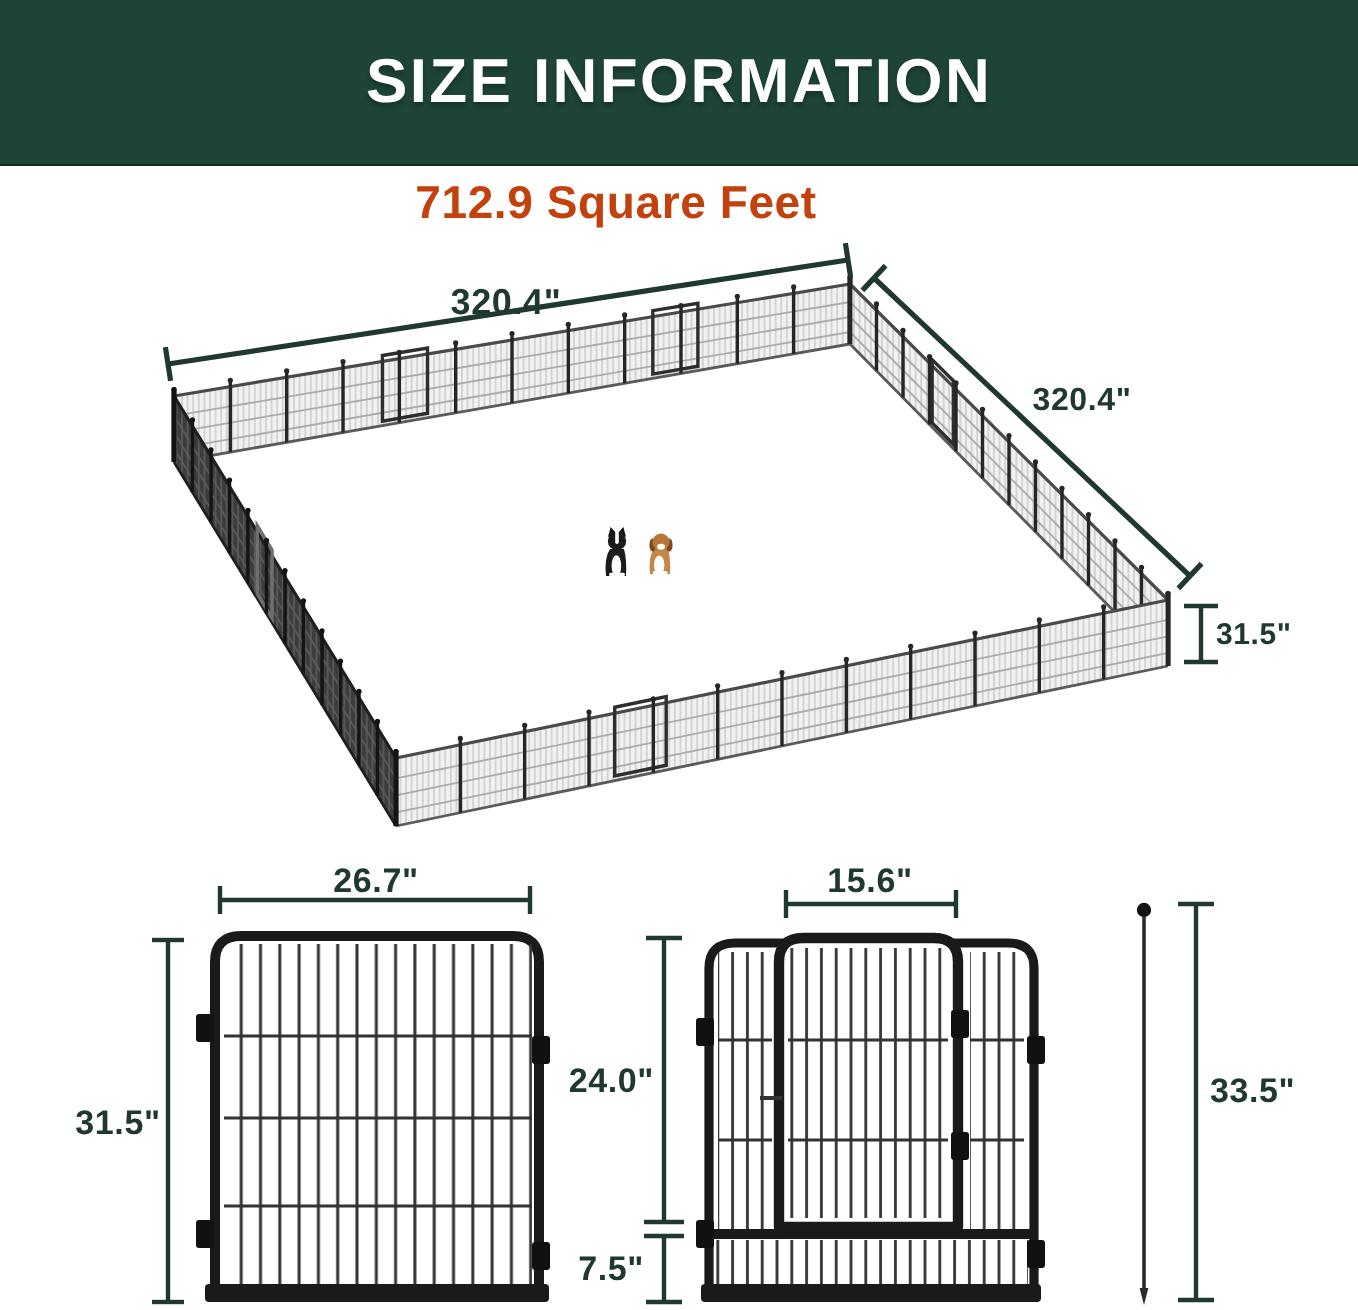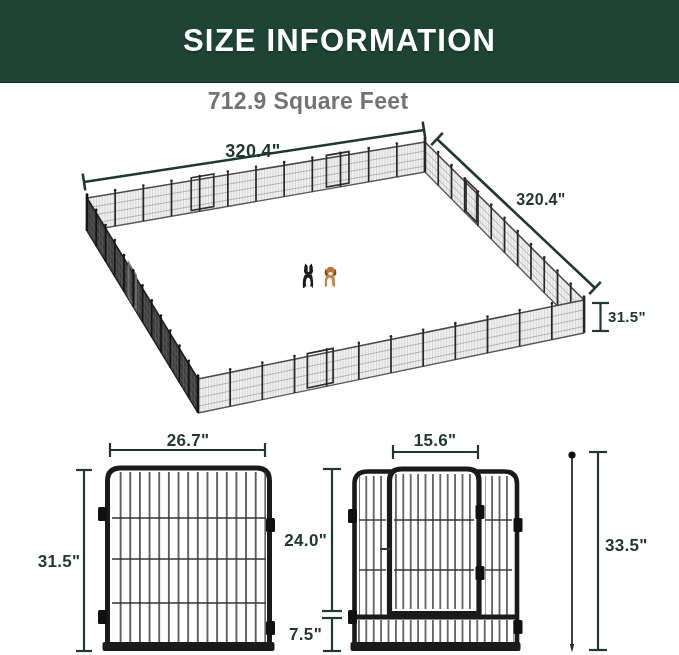--- a/index.html
+++ b/index.html
@@ -3,21 +3,21 @@
 <meta charset="utf-8">
 <style>
   html,body{margin:0;padding:0;background:#fff;}
   .page{position:relative;width:679px;height:655px;overflow:hidden;background:#ffffff;
         font-family:"Liberation Sans",sans-serif;}
   .banner{position:absolute;top:0;left:0;width:679px;height:82px;background:#1d4434;
           display:flex;align-items:center;justify-content:center;border-bottom:1px solid #12301f;}
   .banner h1{margin:0;color:#ffffff;font-size:31px;font-weight:800;letter-spacing:1.2px;
              text-shadow:0 2px 2px rgba(0,0,0,0.22);}
   .subtitle{position:absolute;top:88px;left:0;width:616px;text-align:center;
-            font-size:23px;font-weight:700;color:#737373;letter-spacing:0.3px;}
+            font-size:23px;font-weight:700;color:#c2410c;letter-spacing:0.3px;}
   svg.scene{position:absolute;top:0;left:0;}
   .dim{font-family:"Liberation Sans",sans-serif;font-weight:700;fill:#20392f;letter-spacing:0.3px;}
   .f18{font-size:18px;} .f17{font-size:17px;} .f16{font-size:16px;} .f15{font-size:15px;}
   .dl{stroke:#20392f;stroke-width:2.2;} .dlb{stroke:#20392f;stroke-width:2.6;}
 </style>
 </head>
 <body>
 
 <div class="page">
 

